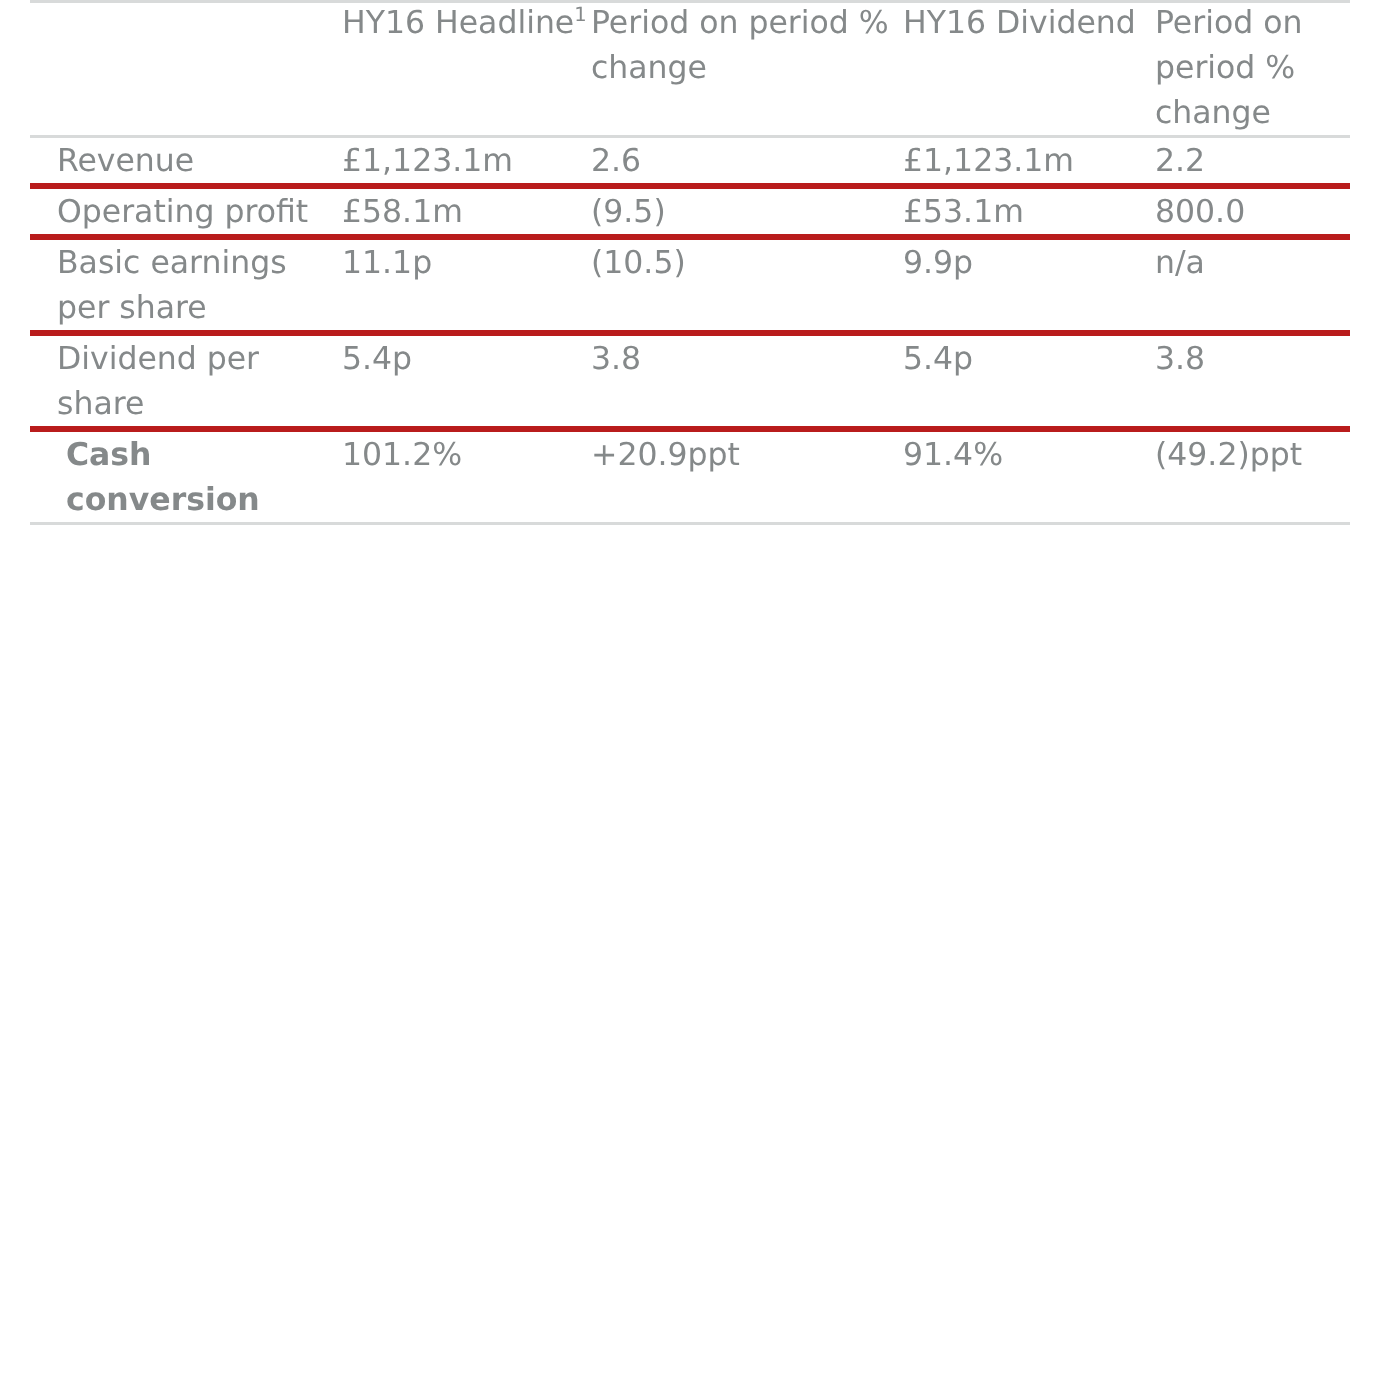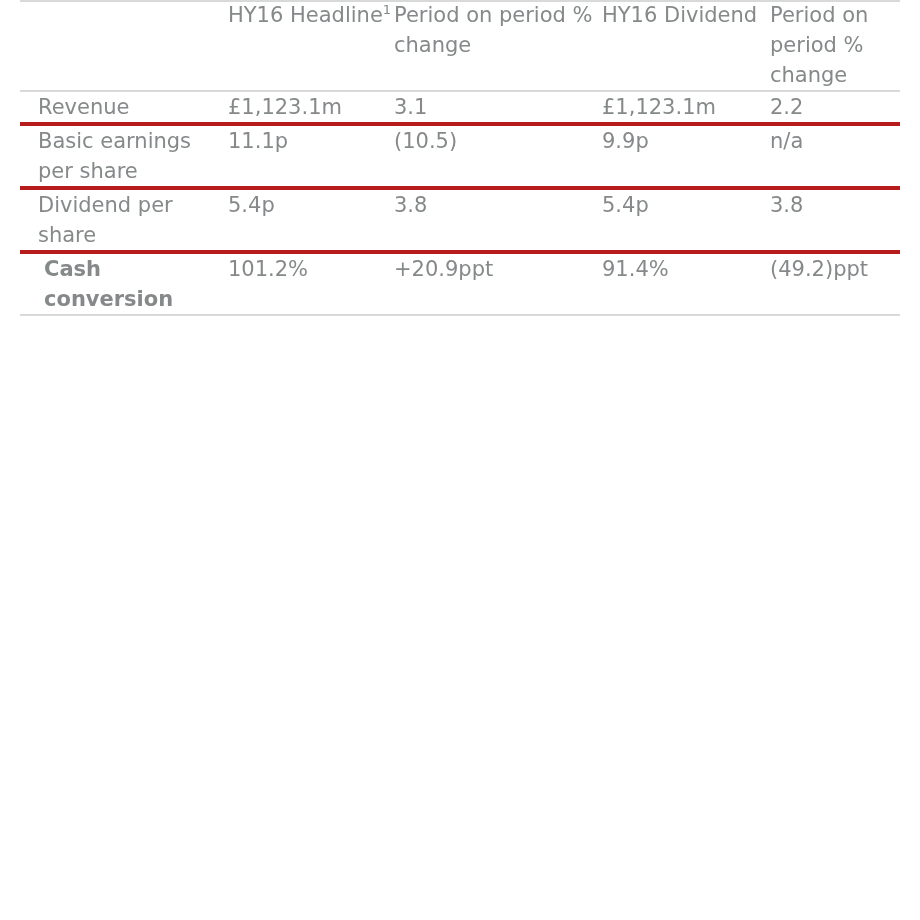--- a/index.html
+++ b/index.html
@@ -101,23 +101,30 @@
         <th><span>HY16 Headline</span><sup>1</sup></th>
         <th>Period on period % change</th>
         <th>HY16 Dividend</th>
         <th>Period on period % change</th>
       </tr>
     </thead>
     <tbody>
       <tr>
         <td class="label-cell">Revenue</td>
         <td>£1,123.1m</td>
-        <td>3.1</td>
+        <td>2.6</td>
         <td>£1,123.1m</td>
         <td>2.2</td>
+      </tr>
+      <tr>
+        <td class="label-cell">Operating profit</td>
+        <td>£58.1m</td>
+        <td>(9.5)</td>
+        <td>£53.1m</td>
+        <td>800.0</td>
       </tr>
       <tr>
         <td class="label-cell">Basic earnings per share</td>
         <td>11.1p</td>
         <td>(10.5)</td>
         <td>9.9p</td>
         <td>n/a</td>
       </tr>
       <tr>
         <td class="label-cell">Dividend per share</td>

